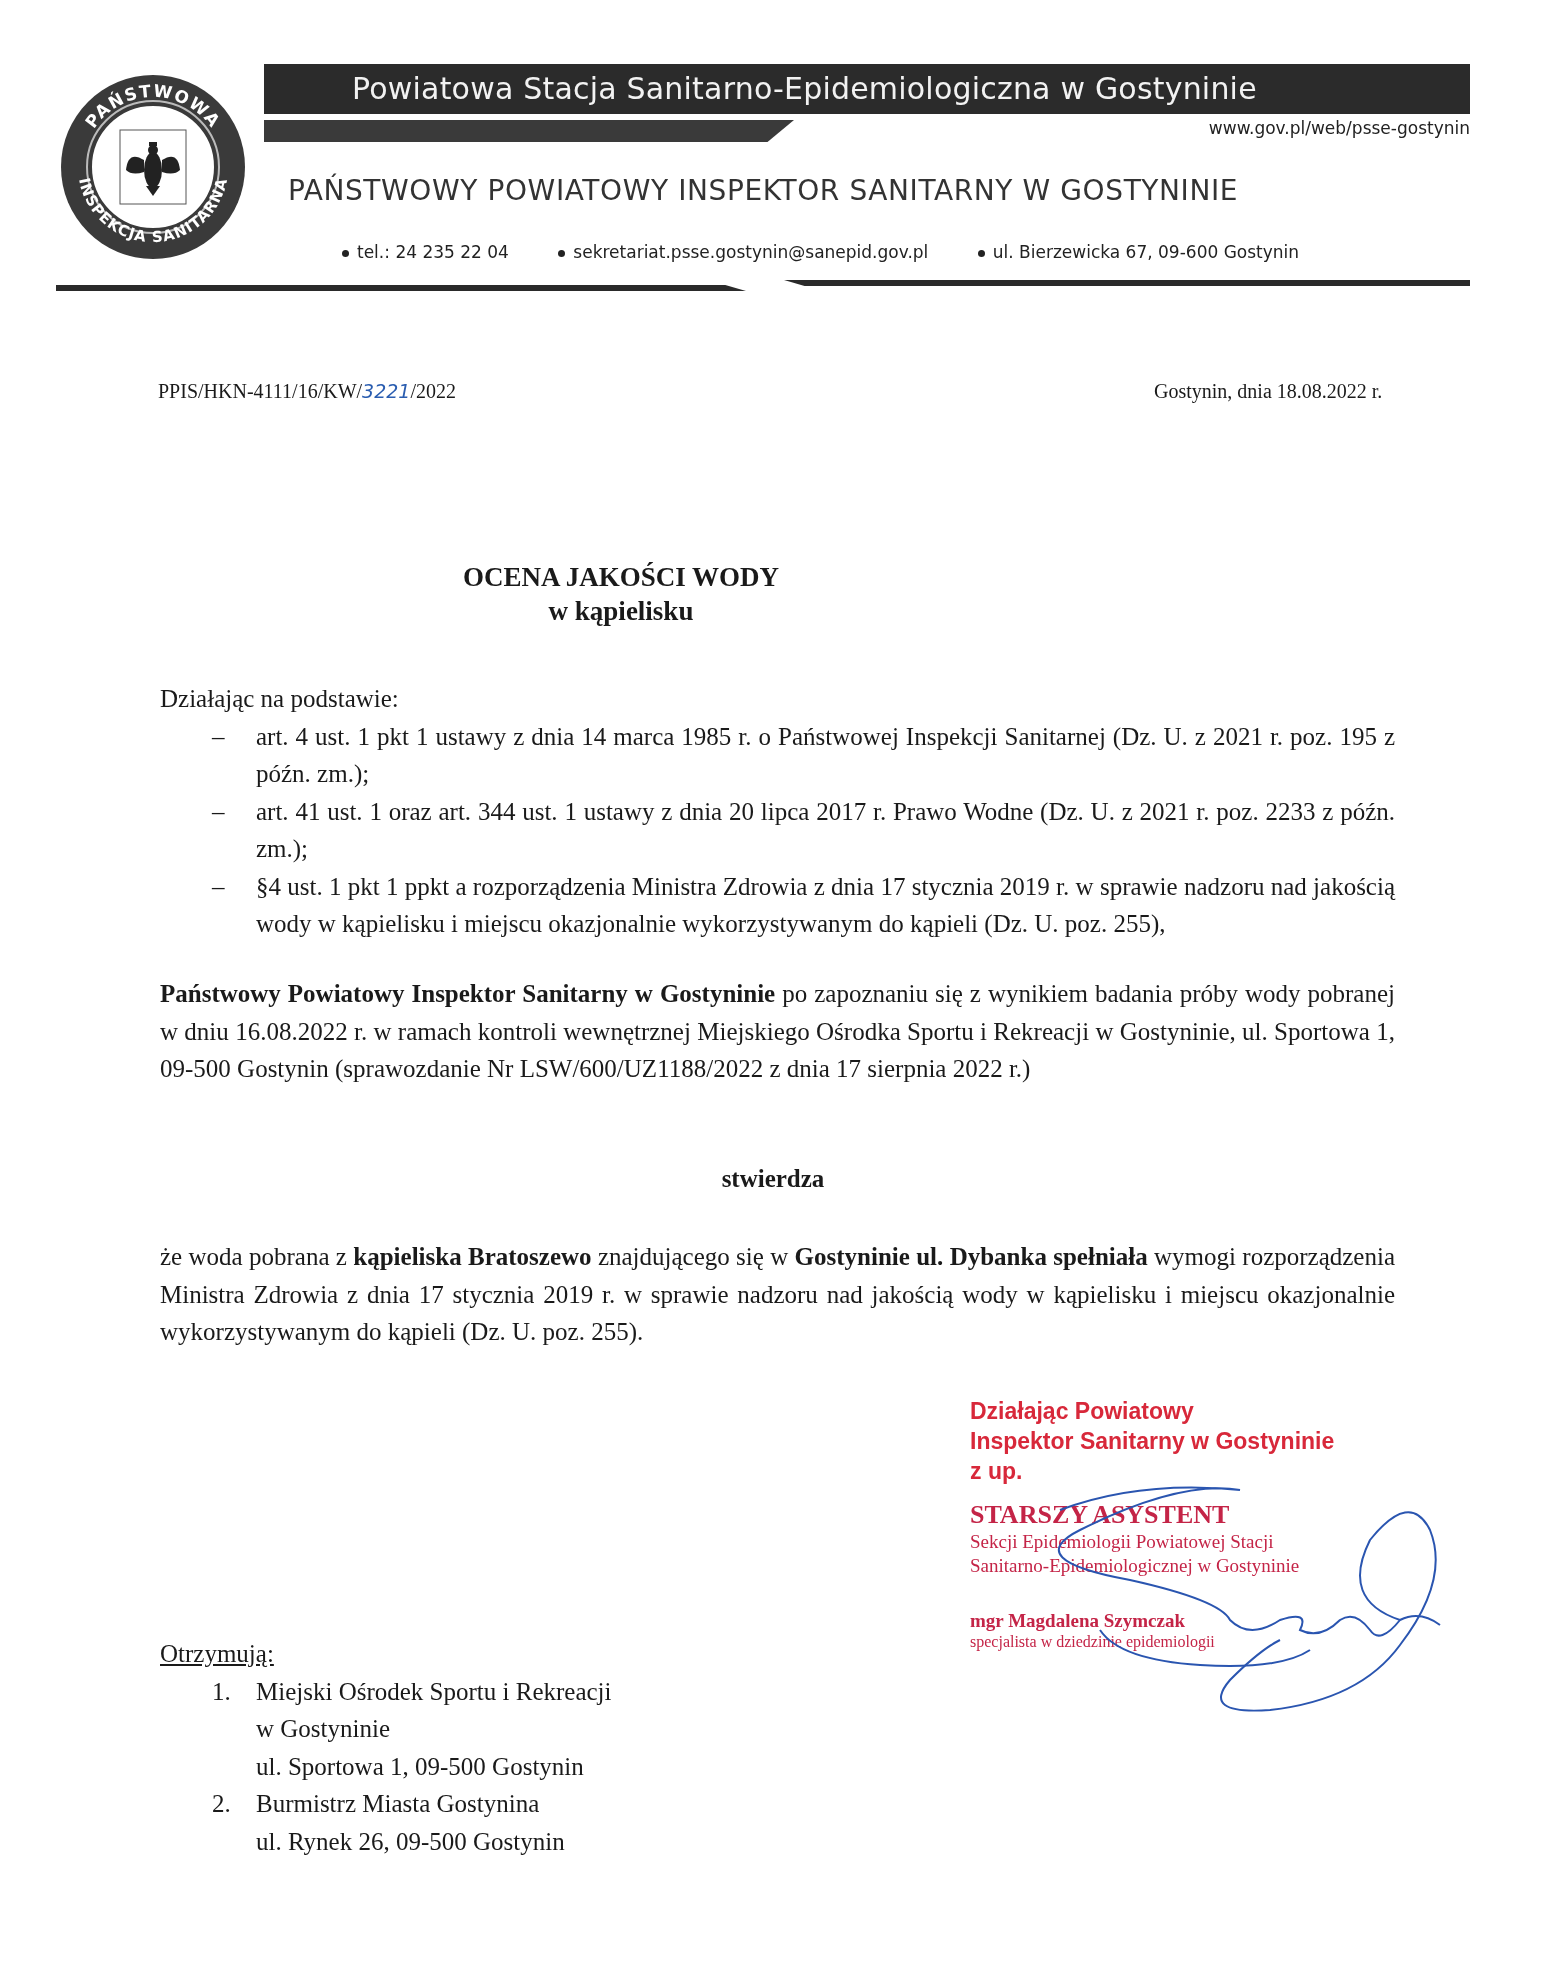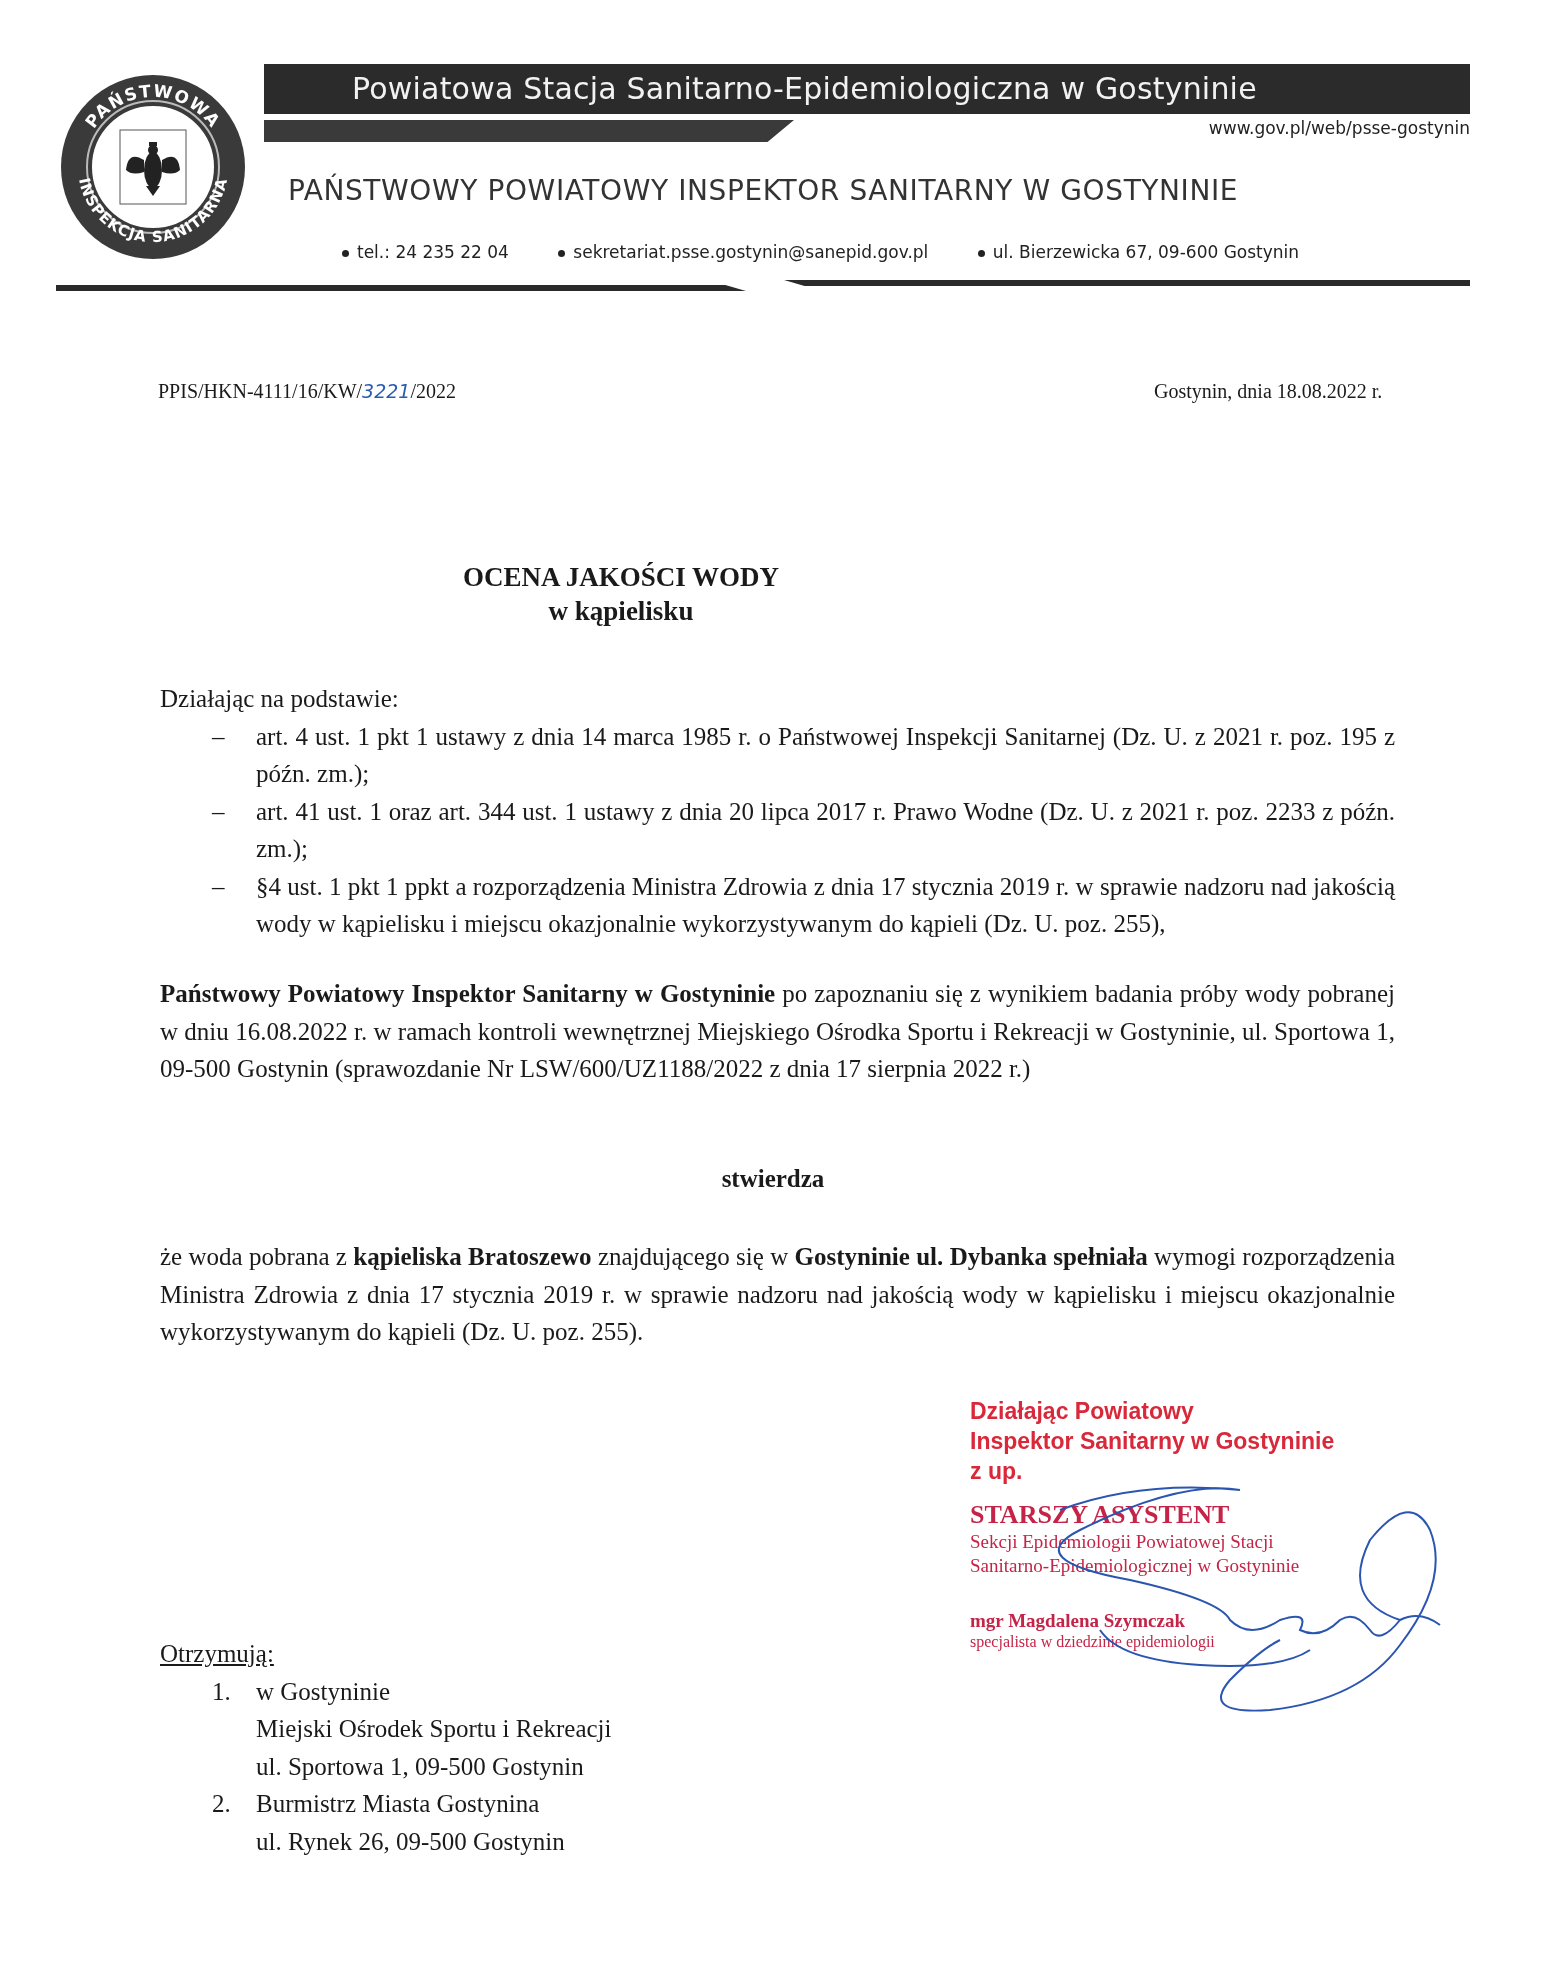--- a/index.html
+++ b/index.html
@@ -131,22 +131,22 @@
   <path d="M80 40 Q160 10 260 20 Q200 10 100 60 Q40 90 150 110 Q240 130 250 150 Q270 170 300 150 Q330 140 320 160 Q340 170 360 150 Q375 140 390 160 Q400 175 420 150 Q440 140 460 155" fill="none" stroke="#2a55b0" stroke-width="2"></path>
   <path d="M420 150 Q360 130 390 70 Q430 20 450 60 Q470 110 420 175 Q380 230 290 240 Q220 245 250 210 Q280 180 300 170" fill="none" stroke="#2a55b0" stroke-width="2"></path>
   <path d="M120 160 Q140 190 220 195 Q300 200 330 180" fill="none" stroke="#2a55b0" stroke-width="2"></path>
 </svg>
 
 <div class="recipients serif">
   <div class="label">Otrzymują:</div>
   <ol>
     <li>
       <span class="num">1.</span>
+      <div>Miejski Ośrodek Sportu i Rekreacji</div>
       <div>w Gostyninie</div>
-      <div>Miejski Ośrodek Sportu i Rekreacji</div>
       <div>ul. Sportowa 1, 09-500 Gostynin</div>
     </li>
     <li>
       <span class="num">2.</span>
       <div>Burmistrz Miasta Gostynina</div>
       <div>ul. Rynek 26, 09-500 Gostynin</div>
     </li>
   </ol>
 </div>
 

